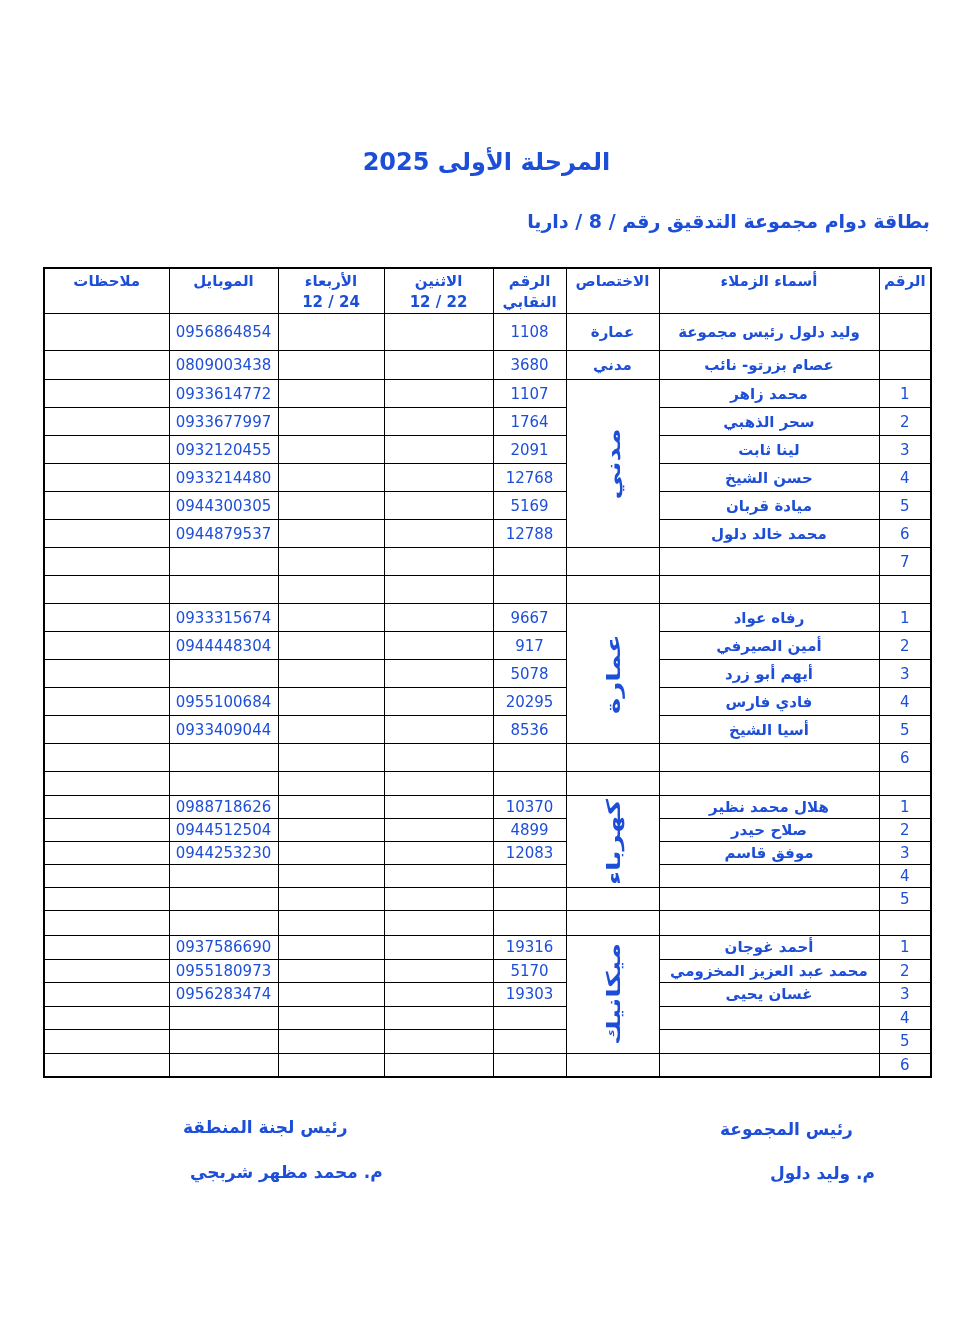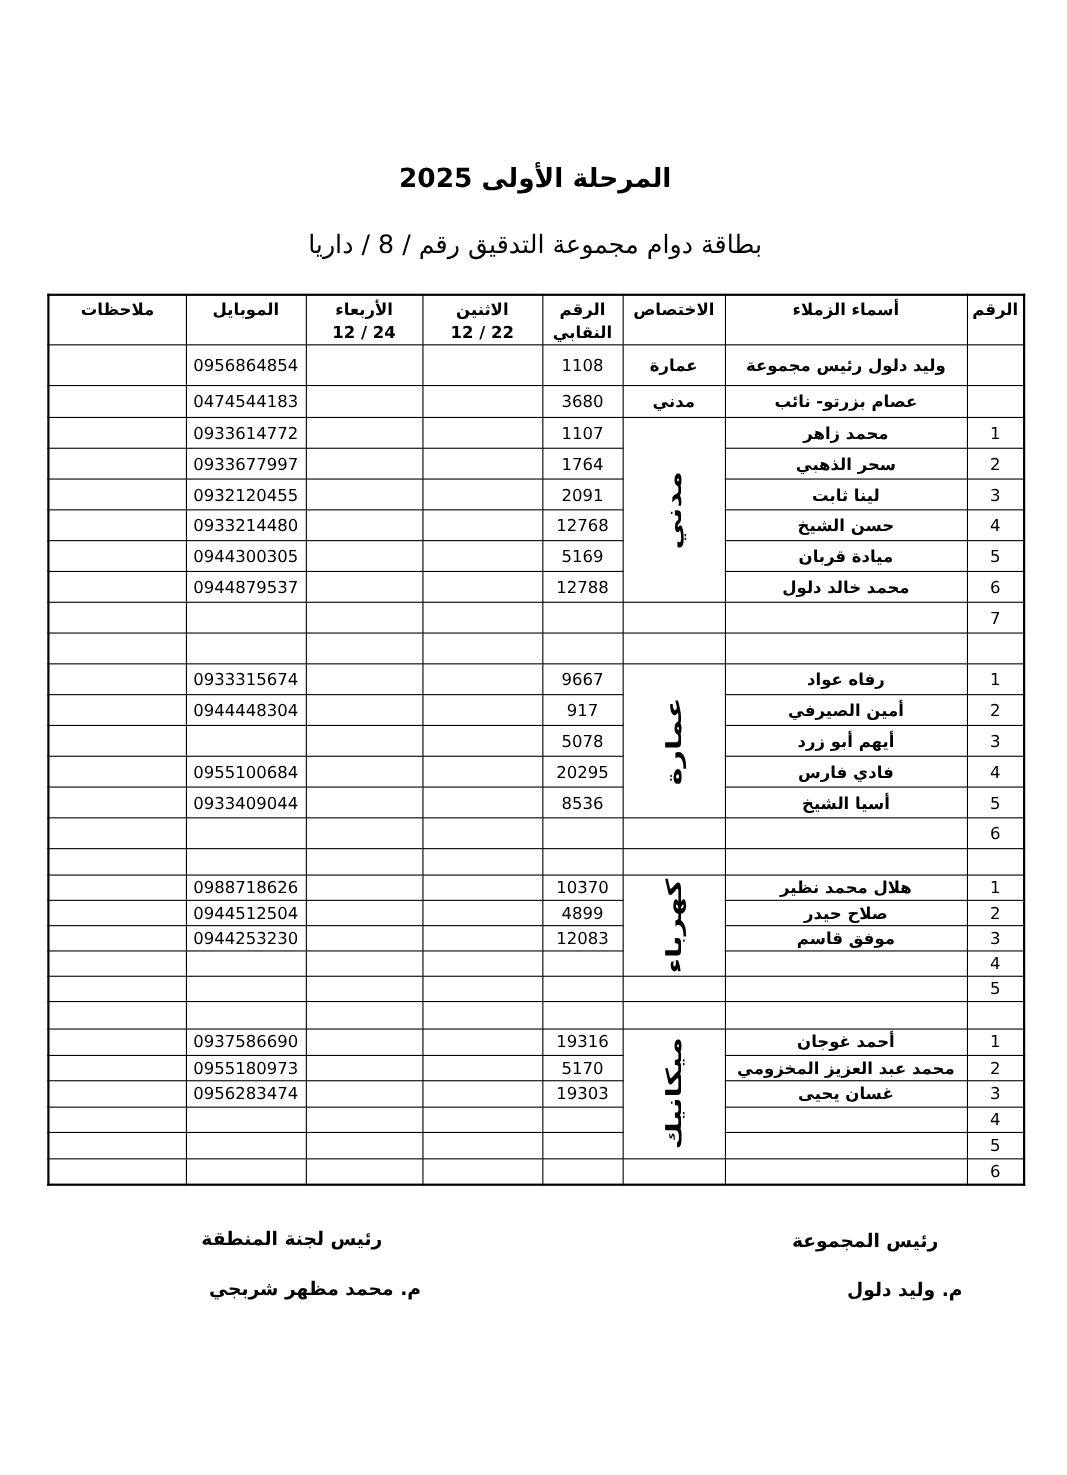--- a/index.html
+++ b/index.html
@@ -1,31 +1,31 @@
 <!DOCTYPE html>
 <html lang="ar" dir="rtl"><head>
 <meta charset="utf-8">
 <style>
   html,body{margin:0;padding:0;background:#fff;}
   .page{
     position:relative;
     width:970px;height:1341px;
     background:#ffffff;
-    color:#000000;
+    color:#1d4ed8;
     font-family:"DejaVu Sans", sans-serif;
     direction:rtl;
     overflow:hidden;
   }
   .title{
     position:absolute;top:148px;left:43px;width:887px;
     text-align:center;font-size:24px;font-weight:bold;
   }
   .subtitle{
     position:absolute;top:210px;left:43px;width:887px;
-    text-align:center;font-size:23px;font-weight:normal;
+    font-size:19px;font-weight:bold;
   }
   table.roster{
     position:absolute;top:267px;left:43px;
     width:887px;border-collapse:collapse;table-layout:fixed;
     direction:rtl;
   }
   table.roster th, table.roster td{
     border:1px solid #000;
     padding:0 2px;
     text-align:center;
@@ -115,21 +115,21 @@
           <td class="phone-cell">0956864854</td>
           <td></td>
         </tr>
         <tr style="height: 29px;">
           <td class="num-cell"></td>
           <td class="name-cell">عصام بزرتو-  نائب</td>
           <td class="spec-cell">مدني</td>
           <td class="num-cell">3680</td>
           <td></td>
           <td></td>
-          <td class="phone-cell">0474544183</td>
+          <td class="phone-cell">0809003438</td>
           <td></td>
         </tr>
         <tr style="height: 28px;">
           <td class="num-cell">1</td>
           <td class="name-cell">محمد زاهر</td>
           <td class="vcell" rowspan="6">
             <div class="vert">مدني</div>
           </td>
           <td class="num-cell">1107</td>
           <td></td>

